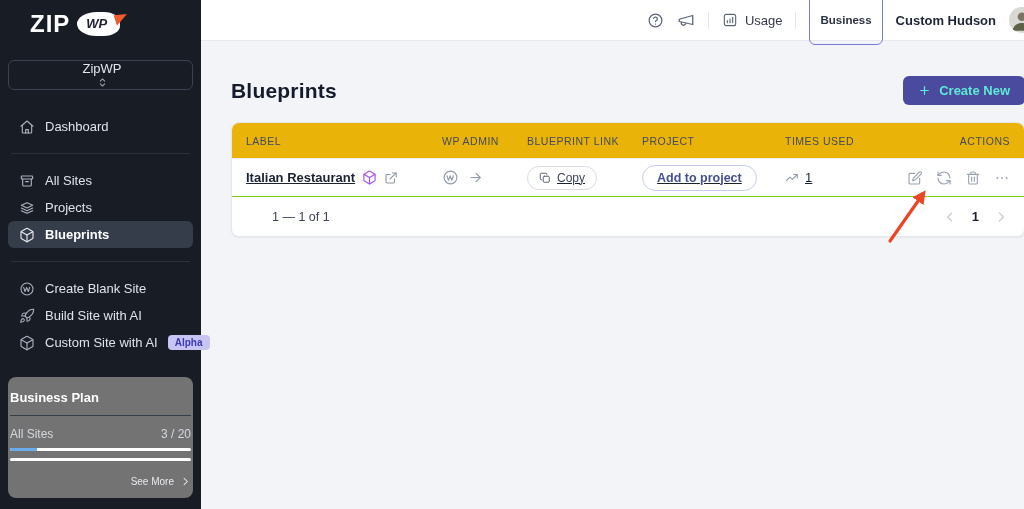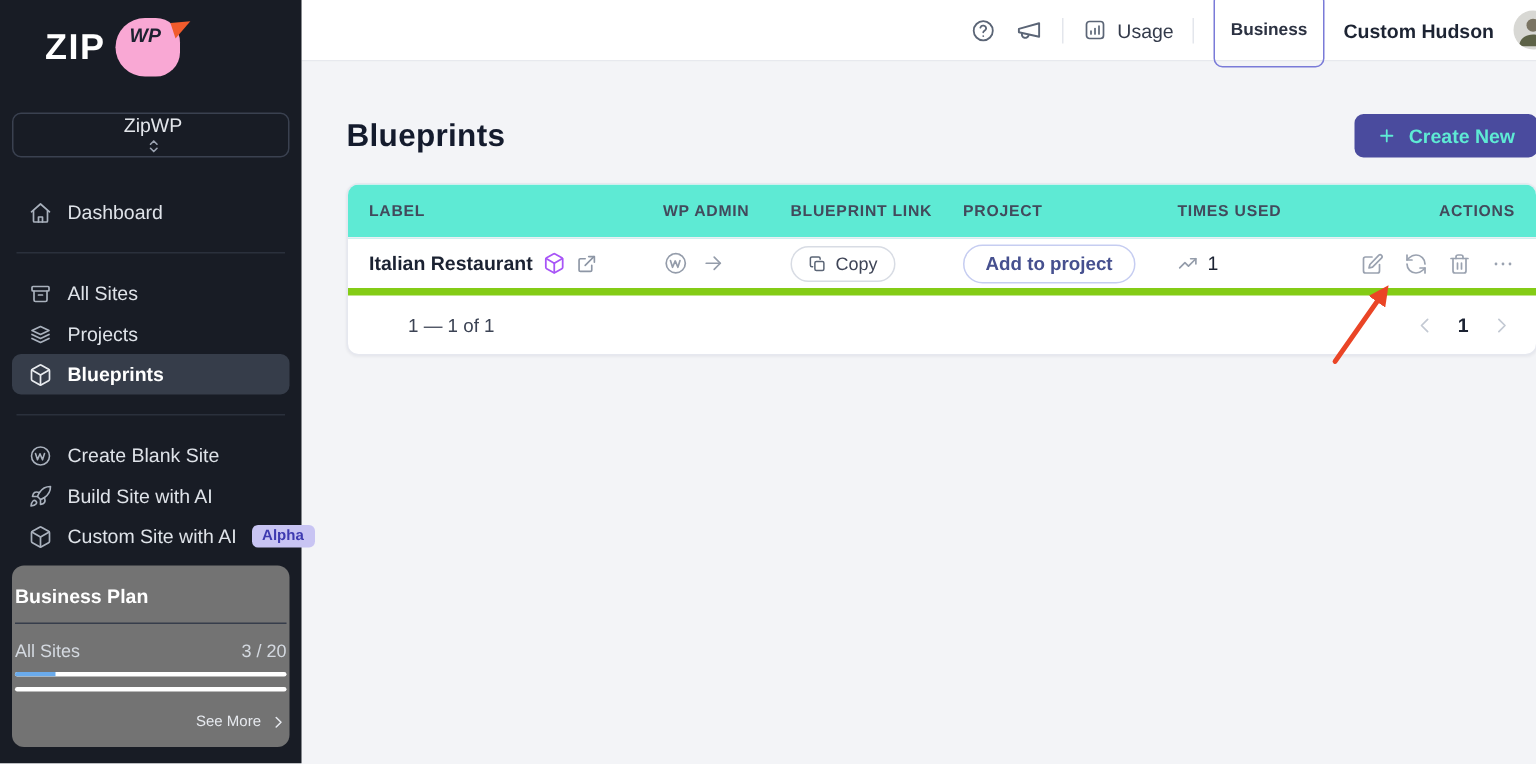--- a/index.html
+++ b/index.html
@@ -12,22 +12,22 @@
     font-family:"Liberation Sans","DejaVu Sans",sans-serif;
     background:#f3f4f7;color:#1b2232;
   }
   .app{display:flex;width:1024px;height:509px;}
 
   
   .sidebar{position:relative;width:201px;min-width:201px;background:#181c25;color:#dfe3e9;}
   .logo{display:flex;align-items:center;gap:7px;padding:12px 0 0 30px;}
   .logo-zip{font-size:24px;font-weight:800;color:#fff;letter-spacing:1px;line-height:1;}
   .logo-flame{
-    position:relative;background:#f9a8d4;color:#1d2130;font-style:italic;font-weight:800;
-    font-size:13px;line-height:1;padding:5px 13px 21px 9px;
+    position:relative;background:#ffffff;color:#1d2130;font-style:italic;font-weight:800;
+    font-size:13px;line-height:1;padding:5px 13px 6px 9px;
     border-radius:55% 45% 45% 55% / 60% 50% 50% 60%;
   }
   .logo-flame::after{
     content:"";position:absolute;right:-8px;top:1px;
     border-left:13px solid #f15b2c;border-top:3px solid transparent;border-bottom:8px solid transparent;
     transform:rotate(-18deg);
   }
   .workspace-select{
     margin:24px 8px 0;border:1px solid #3a4150;border-radius:6px;height:30px;
     display:flex;align-items:center;justify-content:space-between;padding:0 9px 0 12px;
@@ -79,23 +79,23 @@
     display:flex;gap:8px;align-items:center;background:var(--accent);color:#5eead4;
     font-size:13px;font-weight:600;border:none;border-radius:6px;padding:7px 15px;cursor:pointer;
     font-family:inherit;
   }
 
   .card{
     margin-top:17px;background:#fff;border:1px solid #e6e8ef;border-radius:8px;
     box-shadow:0 1px 2px rgba(16,24,40,.05);overflow:hidden;
   }
   .trow{display:flex;align-items:center;}
-  .thead{background:#5eead4;height:36px;border-bottom:1px solid #eceef4;
-    font-size:10.5px;font-weight:700;letter-spacing:.5px;color:#424a5c;text-transform:uppercase;}
-  .tbody-row{height:38px;border-bottom:5px solid #84cc16;}
+  .thead{background:#eab308;height:36px;border-bottom:1px solid #eceef4;
+    font-size:10.5px;font-weight:400;letter-spacing:.5px;color:#424a5c;text-transform:uppercase;}
+  .tbody-row{height:38px;border-bottom:1px solid #84cc16;text-decoration:underline;}
   .tfoot{height:39px;font-size:12.5px;color:#3c4354;padding-left:26px;}
   .col-label{width:210px;padding-left:14px;display:flex;align-items:center;gap:7px;}
   .col-wp{width:85px;display:flex;align-items:center;gap:9px;}
   .col-link{width:115px;display:flex;align-items:center;}
   .col-project{width:143px;display:flex;align-items:center;}
   .col-times{width:122px;display:flex;align-items:center;gap:6px;}
   .col-actions{flex:1;display:flex;align-items:center;justify-content:flex-end;gap:13px;padding-right:14px;}
   .row-label-text{font-size:13px;font-weight:700;color:#1b2232;}
   .icon-link{color:#8d96a5;display:flex;cursor:pointer;}
   .icon-muted{color:#949caa;display:flex;}

